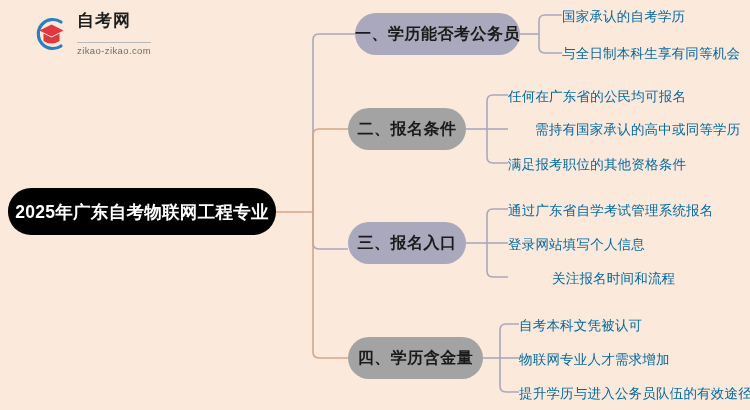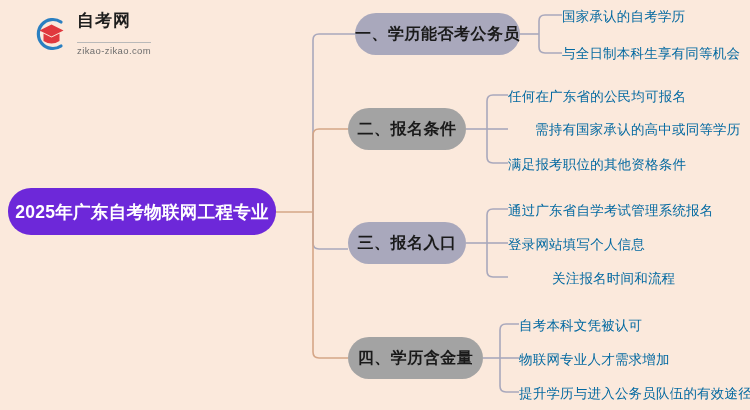--- a/index.html
+++ b/index.html
@@ -77,21 +77,21 @@
     border-radius: 22px;
     color: #ffffff;
     font-weight: bold;
     white-space: nowrap;
   }
   .node-root {
     left: 8px;
     top: 188px;
     width: 268px;
     height: 47px;
-    background: #6d28d9;
+    background: #000000;
     font-size: 17.5px;
     letter-spacing: 0.3px;
     border-radius: 23px;
   }
   .node-branch {
     height: 42px;
     font-size: 16px;
     color: #1a1a1a;
     border-radius: 21px;
     letter-spacing: 0.5px;

